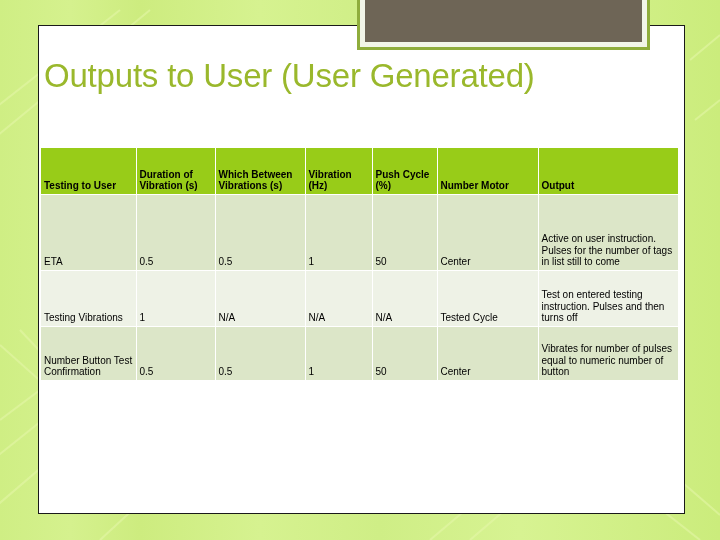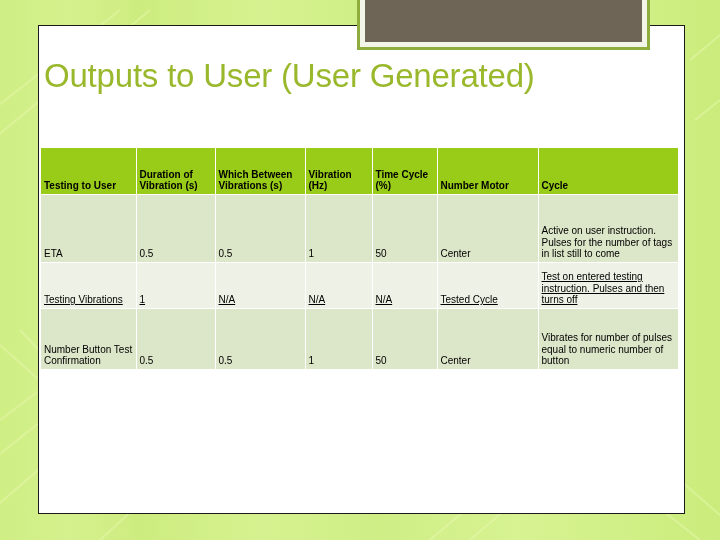--- a/index.html
+++ b/index.html
@@ -97,23 +97,23 @@
     overflow: hidden;
   }
   table.ppt-table tr.hdr td {
     background: #98cc18;
     height: 46px;
     font-weight: bold;
   }
   table.ppt-table tr.band-a td { background: #dce6c8; }
   table.ppt-table tr.band-b td { background: #eef2e6; }
   td.num { text-align: right; }
-  td.r1 { height: 68px; }
-  td.r2 { height: 46px; text-decoration: underline; }
-  td.r3 { height: 61px; }
+  td.r1 { height: 76px; }
+  td.r2 { height: 56px; }
+  td.r3 { height: 54px; }
 </style>
 </head>
 <body>
 
 <div id="slide">
 
   <div id="bg-bands"></div>
 
   <svg id="bg-lines" width="720" height="540" viewBox="0 0 720 540" preserveAspectRatio="none">
     <g stroke="#e6f7ab" stroke-width="2" fill="none">
@@ -154,23 +154,23 @@
         <col style="width:65px">
         <col style="width:101px">
         <col style="width:140px">
       </colgroup>
       <tbody>
         <tr class="hdr">
           <td>Testing to User</td>
           <td>Duration of Vibration (s)</td>
           <td>Which Between Vibrations (s)</td>
           <td>Vibration (Hz)</td>
-          <td>Time Cycle (%)</td>
+          <td>Push Cycle (%)</td>
           <td>Number Motor</td>
-          <td>Cycle</td>
+          <td>Output</td>
         </tr>
 
         <tr class="band-a">
           <td class="r1">ETA</td>
           <td class="r1 num">0.5</td>
           <td class="r1 num">0.5</td>
           <td class="r1 num">1</td>
           <td class="r1 num">50</td>
           <td class="r1">Center</td>
           <td class="r1">Active on user instruction. Pulses for the number of tags in list still to come</td>

